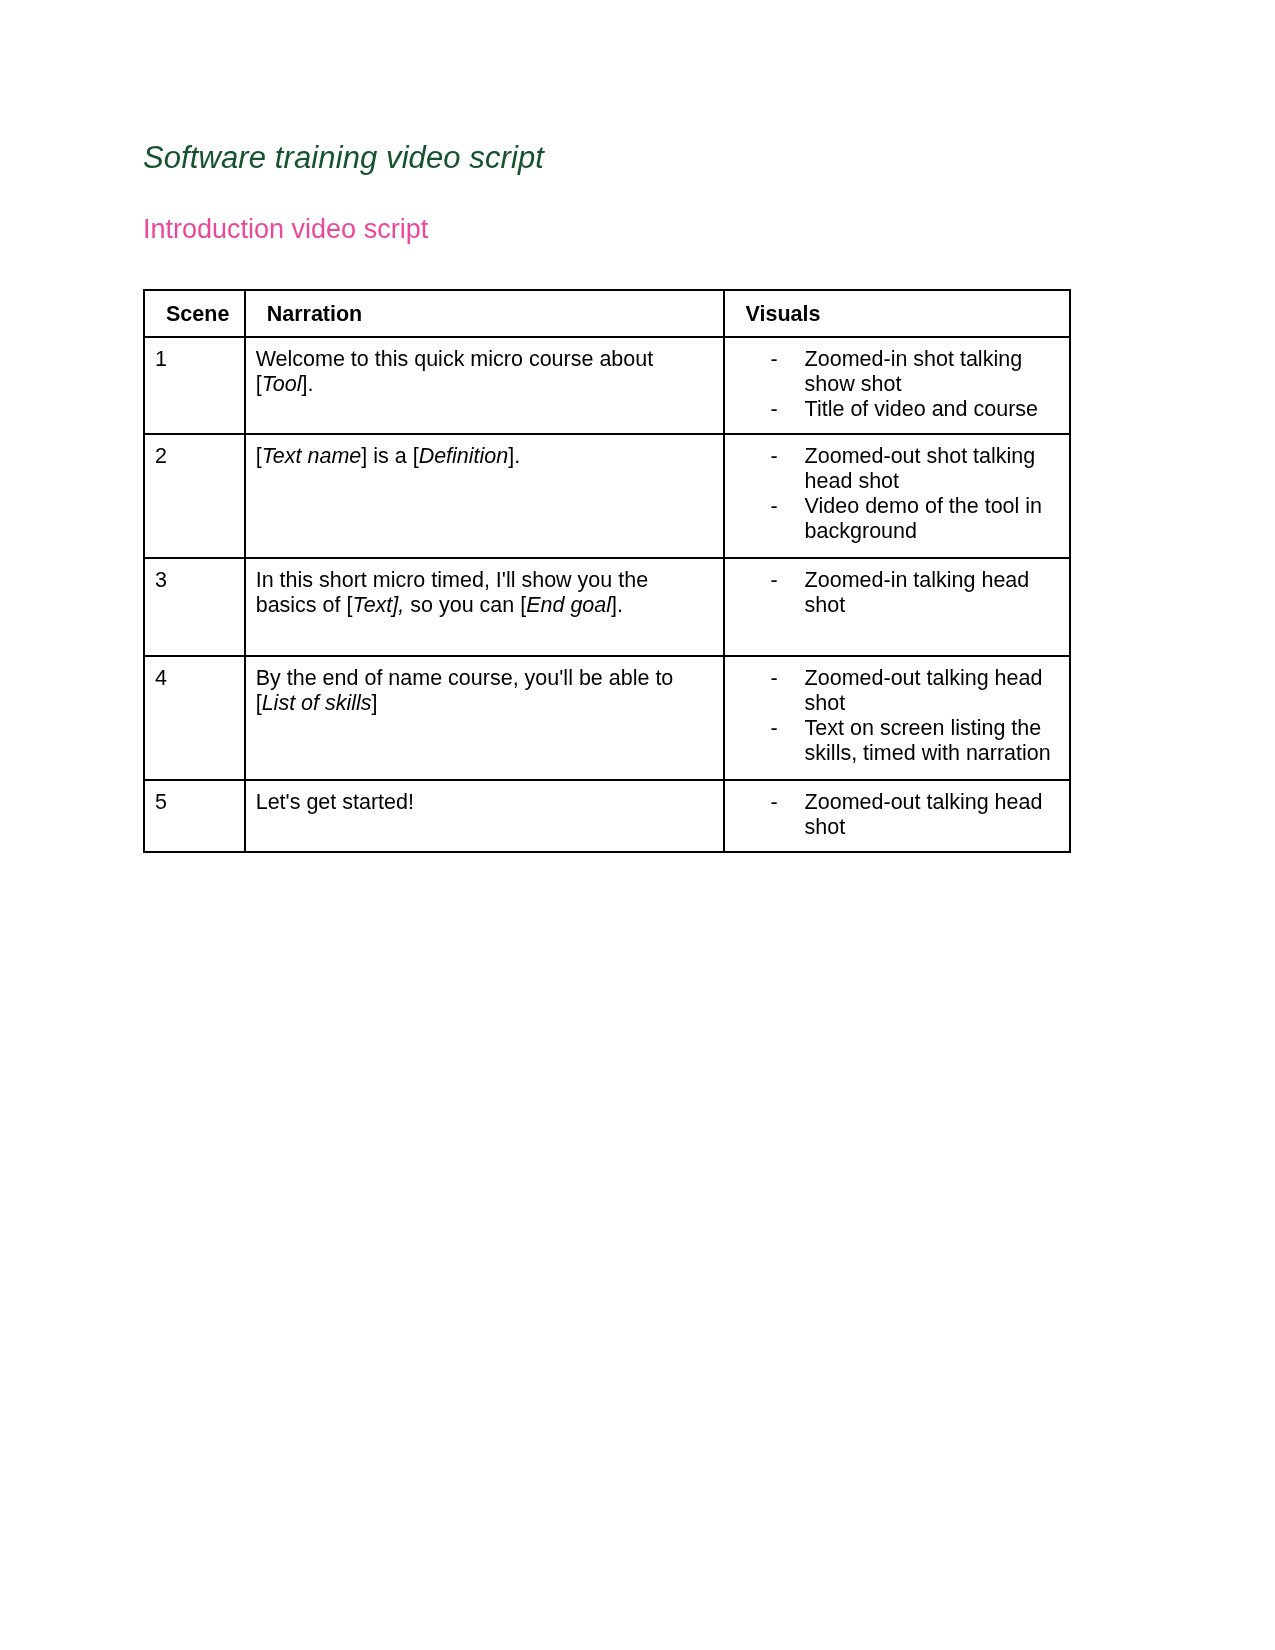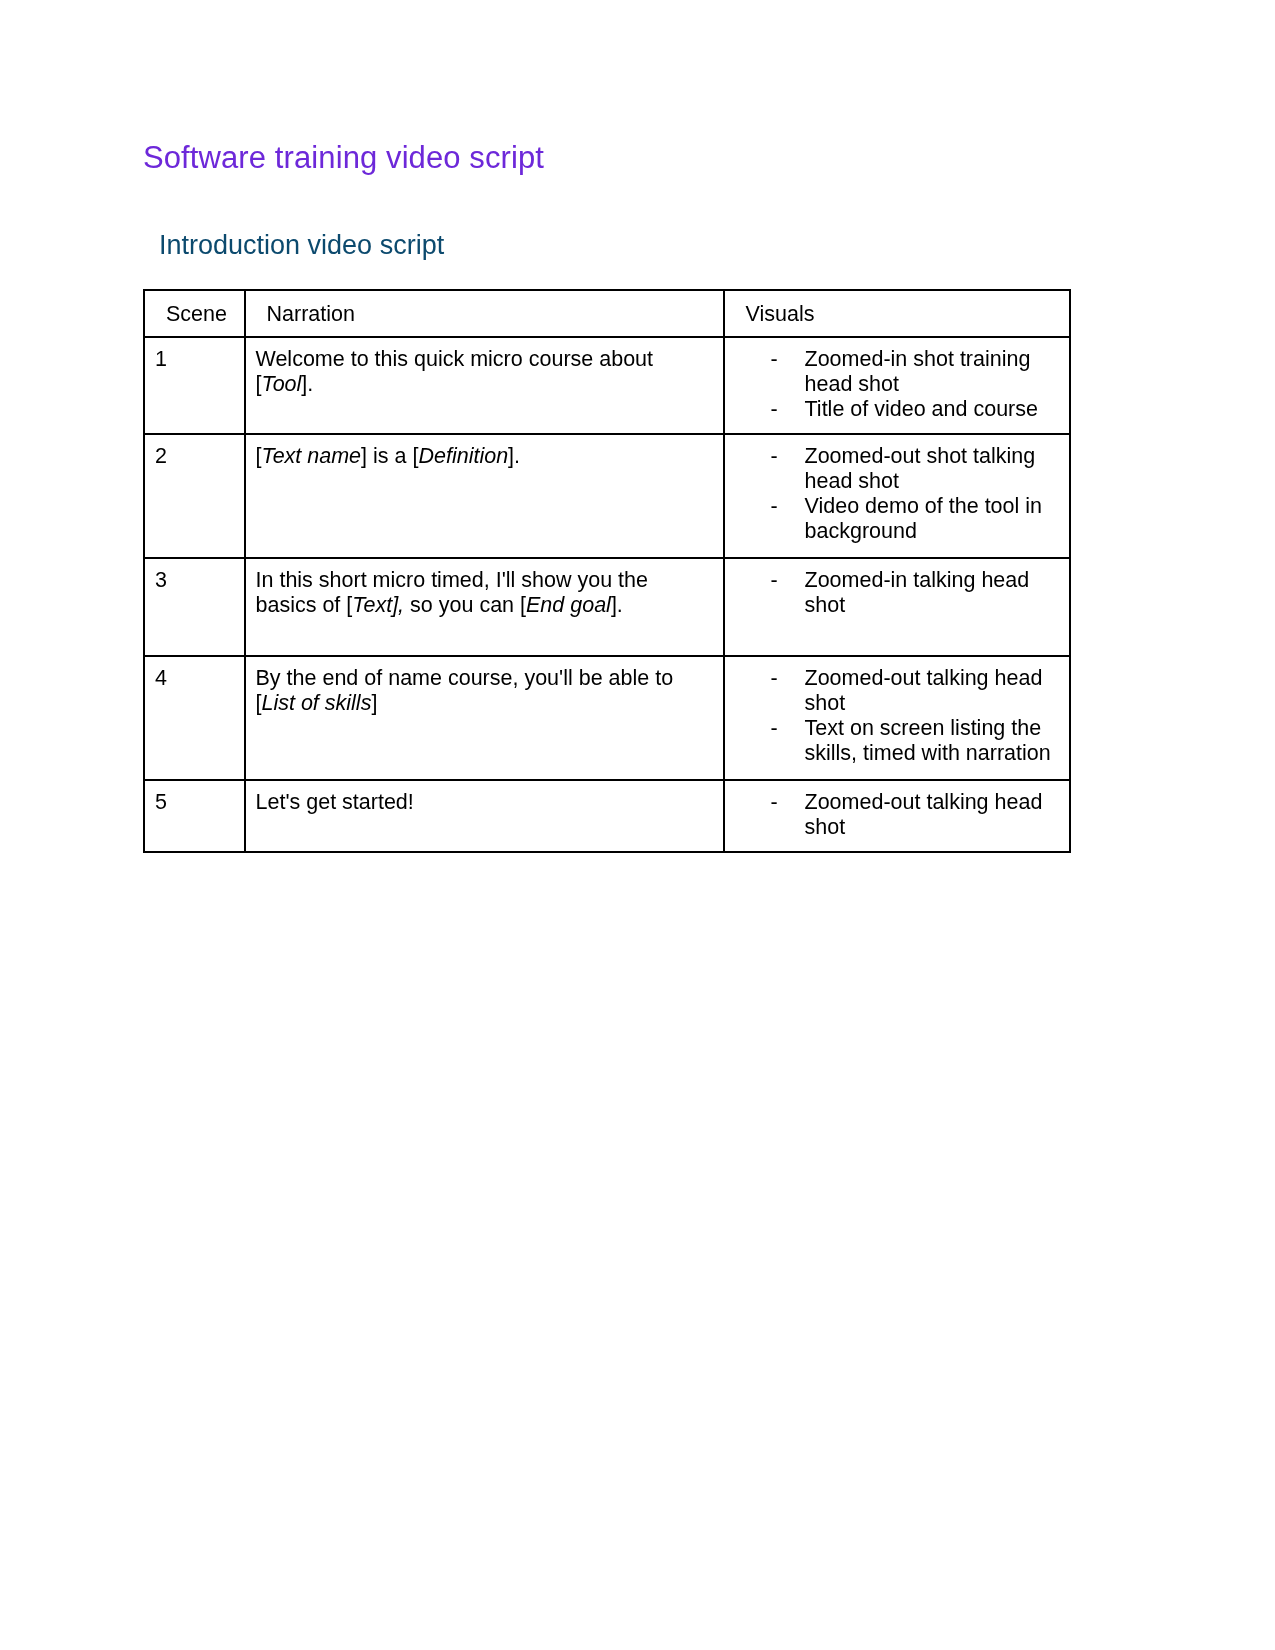--- a/index.html
+++ b/index.html
@@ -1,21 +1,21 @@
 <!DOCTYPE html>
 <html><head>
 <meta charset="utf-8">
 <style>
   html, body { margin: 0; padding: 0; background: #ffffff; }
   body { width: 1275px; height: 1650px; position: relative; font-family: "Liberation Sans", sans-serif; color: #000; }
-  .title { position: absolute; left: 143px; top: 140px; font-size: 31px; color: #6d28d9; font-weight: normal; margin: 0; letter-spacing: 0.1px; }
-  .subtitle { position: absolute; left: 143px; top: 214px; font-size: 27px; color: #0c4a6e; font-weight: normal; margin: 16px; }
+  .title { position: absolute; left: 143px; top: 140px; font-size: 31px; color: #14532d; font-weight: normal; margin: 0; letter-spacing: 0.1px; font-style: italic; }
+  .subtitle { position: absolute; left: 143px; top: 214px; font-size: 27px; color: #ec4899; font-weight: normal; margin: 0; }
   table.script { position: absolute; left: 143px; top: 289px; width: 928px; border-collapse: collapse; font-size: 21.5px; line-height: 25px; }
   table.script td, table.script th { border: 2px solid #000; vertical-align: top; text-align: left; padding: 9px 10px 10px 10px; }
-  table.script th { font-weight: normal; padding-top: 11px; padding-bottom: 9px; padding-left: 21px; }
+  table.script th { font-weight: bold; padding-top: 11px; padding-bottom: 9px; padding-left: 21px; }
   .c1 { width: 68px; }
   .c2 { width: 472px; }
   .c3 { width: 324px; }
   ul.visuals { list-style: none; margin: 0; padding: 0; }
   ul.visuals li { position: relative; padding-left: 70px; }
   ul.visuals li .dash { position: absolute; left: 36px; top: 0; }
   tr.r1 td { height: 76px; }
   tr.r2 td { height: 103px; }
   tr.r3 td { height: 77px; }
   tr.r4 td { height: 103px; }
@@ -35,21 +35,21 @@
       <th class="c2">Narration</th>
       <th class="c3">Visuals</th>
     </tr>
   </thead>
   <tbody>
     <tr class="r1">
       <td>1</td>
       <td><span>Welcome to this quick micro course about [</span><i>Tool</i><span>].</span></td>
       <td>
         <ul class="visuals">
-          <li><span class="dash">-</span><span>Zoomed-in shot training head shot</span></li>
+          <li><span class="dash">-</span><span>Zoomed-in shot talking show shot</span></li>
           <li><span class="dash">-</span><span>Title of video and course</span></li>
         </ul>
       </td>
     </tr>
     <tr class="r2">
       <td>2</td>
       <td><span>[</span><i>Text name</i><span>] is a [</span><i>Definition</i><span>].</span></td>
       <td>
         <ul class="visuals">
           <li><span class="dash">-</span><span>Zoomed-out shot talking head shot</span></li>

